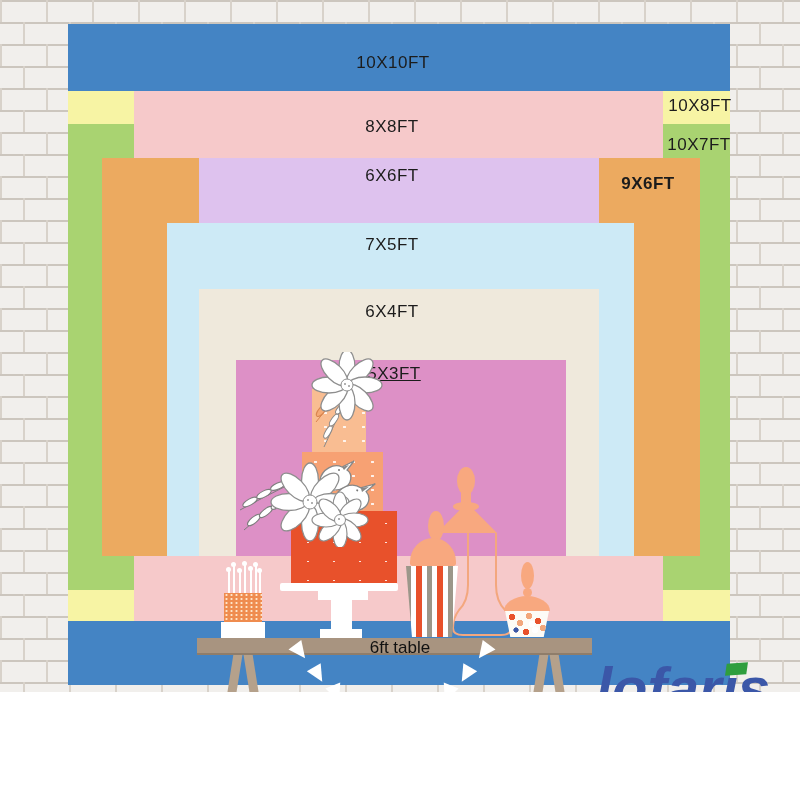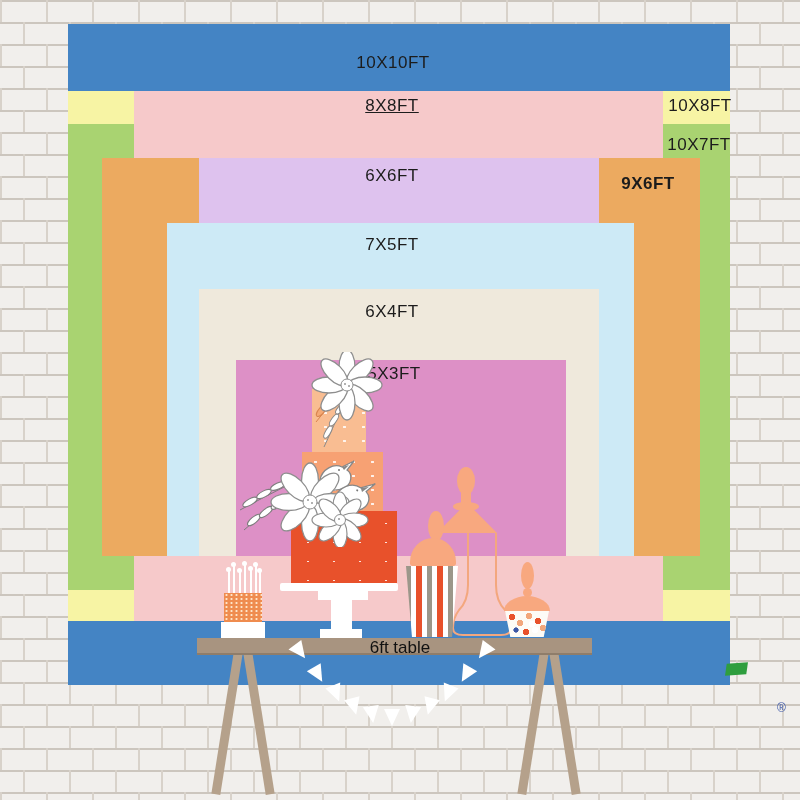--- a/index.html
+++ b/index.html
@@ -1,17 +1,17 @@
 <!DOCTYPE html>
 <html><head>
 <meta charset="utf-8">
 <style>
   html,body{margin:0;padding:0;}
   .scene{
-    position:relative;width:800px;height:800px;overflow:hidden;
+    position:relative;width:800px;height:692px;overflow:hidden;
     font-family:"Liberation Sans",sans-serif;
     background-color:#f1efec;
     background-image:
       conic-gradient(from 270deg at 2px 22px, #d8d2ca 0 90deg, transparent 90deg),
       conic-gradient(from 270deg at 2px 22px, #d8d2ca 0 90deg, transparent 90deg),
       linear-gradient(#ccc6be 0 2px, transparent 2px);
     background-size:46px 44px,46px 44px,100% 22px;
     background-position:0 0,23px 22px,0 0;
   }
   .rect{position:absolute;}
@@ -19,28 +19,28 @@
   .r-10x8 {left:68px;top:91px;width:662px;height:530px;}
   .r-10x7 {left:68px;top:124px;width:662px;height:466px;}
   .r-8x8  {left:134px;top:91px;width:529px;height:530px;}
   .r-9x6  {left:102px;top:158px;width:598px;height:398px;}
   .r-6x6  {left:199px;top:158px;width:400px;height:398px;}
   .r-7x5  {left:167px;top:223px;width:467px;height:333px;}
   .r-6x4  {left:199px;top:289px;width:400px;height:267px;}
   .r-5x3  {left:236px;top:360px;width:330px;height:196px;}
   .lbl{position:absolute;font-size:17px;letter-spacing:.5px;color:#1c1c1c;transform:translateX(-50%);white-space:nowrap;}
   .l-10x10{left:393px;top:53px;}
-  .l-8x8{left:392px;top:96px;text-decoration:underline;}
+  .l-8x8{left:392px;top:117px;}
   .l-10x8{left:700px;top:96px;}
   .l-10x7{left:699px;top:135px;text-align:right;}
   .l-6x6{left:392px;top:166px;}
   .l-9x6{left:648px;top:174px;font-weight:bold;}
   .l-7x5{left:392px;top:235px;}
   .l-6x4{left:392px;top:302px;}
-  .l-5x3{left:394px;top:364px;}
+  .l-5x3{left:394px;top:364px;text-decoration:underline;}
   
   .leg{position:absolute;width:9px;height:145px;background:#b5a18b;transform-origin:50% 0;}
   .tabletop{position:absolute;left:197px;top:638px;width:395px;height:15px;background:#a89480;border-bottom:2px solid #8f7d6a;}
   .l-table{position:absolute;left:400px;top:638px;transform:translateX(-50%);font-size:17px;color:#111;}
   
   .flag{position:absolute;width:0;height:0;border-left:8px solid transparent;border-right:8px solid transparent;border-top:17px solid #ffffff;}
   
   .pop-stick{position:absolute;width:2px;height:28px;background:#fff;}
   .pop-dot{position:absolute;width:5px;height:5px;border-radius:50%;background:#fff;}
   .pop-block{position:absolute;left:224px;top:593px;width:38px;height:29px;background:#ef8c4f;
@@ -265,16 +265,17 @@
     <div class="flag" style="left:346px;top:698px;transform:rotate(-15deg);"></div>
     <div class="flag" style="left:364px;top:706px;transform:rotate(-8deg);"></div>
     <div class="flag" style="left:384px;top:709px;transform:rotate(0deg);"></div>
     <div class="flag" style="left:404px;top:706px;transform:rotate(8deg);"></div>
     <div class="flag" style="left:422px;top:698px;transform:rotate(15deg);"></div>
     <div class="flag" style="left:440px;top:685px;transform:rotate(22deg);"></div>
     <div class="flag" style="left:458px;top:666px;transform:rotate(30deg);"></div>
     <div class="flag" style="left:476px;top:643px;transform:rotate(37deg);"></div>
   </div>
 
+  <div class="logo">lofaris</div>
   <div class="logo-flag"></div>
   <div class="logo-r">®</div>
 
 </div>
 
 </body></html>

